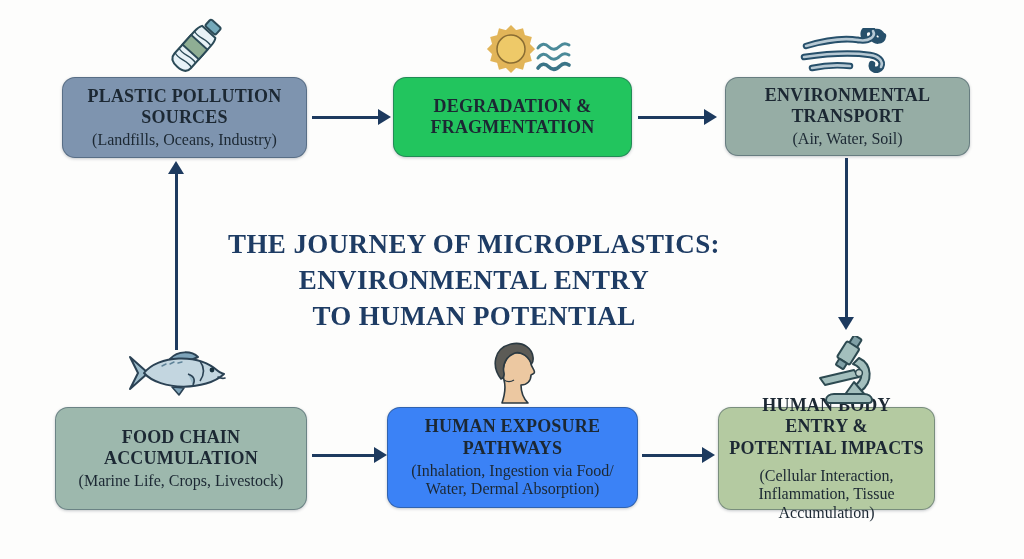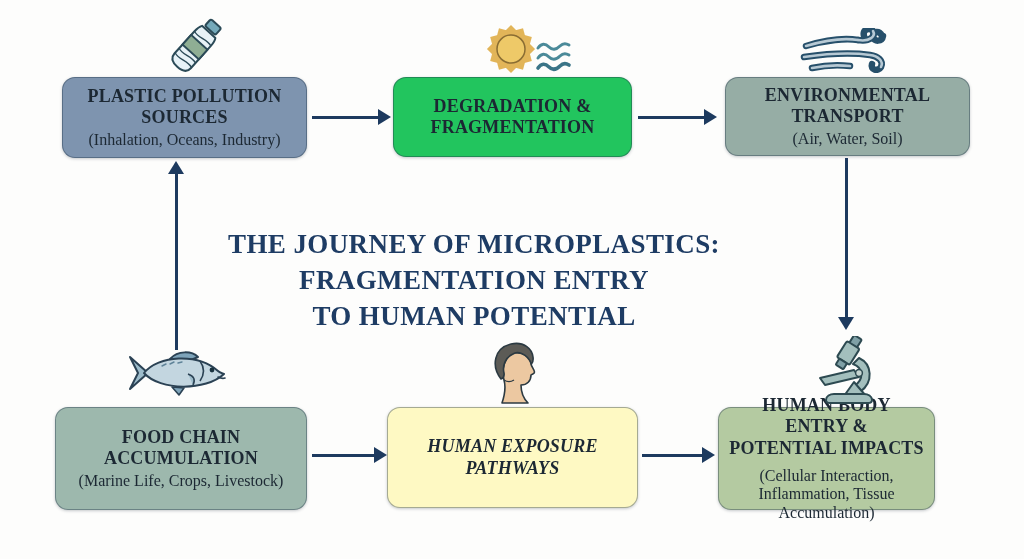--- a/index.html
+++ b/index.html
@@ -55,45 +55,46 @@
   
   .icon{position:absolute;}
 </style>
 </head>
 <body>
 
 <div class="stage" style="background-color: rgb(253, 253, 252);">
 
   <div class="diagram-title" style="color: rgb(30, 60, 100);">
     <div>THE JOURNEY OF MICROPLASTICS:</div>
-    <div>FRAGMENTATION ENTRY</div>
+    <div>ENVIRONMENTAL ENTRY</div>
     <div>TO HUMAN POTENTIAL</div>
   </div>
 
   <div class="node" id="node-sources" style="background-color: rgb(126, 148, 175);">
     <div class="heading">PLASTIC POLLUTION SOURCES</div>
-    <div class="subtitle">(Inhalation, Oceans, Industry)</div>
+    <div class="subtitle">(Landfills, Oceans, Industry)</div>
   </div>
 
   <div class="node" id="node-degradation" style="background-color: #22c55e;">
     <div class="heading">DEGRADATION &amp; FRAGMENTATION</div>
   </div>
 
   <div class="node" id="node-transport" style="background-color: rgb(150, 173, 165);">
     <div class="heading">ENVIRONMENTAL TRANSPORT</div>
     <div class="subtitle">(Air, Water, Soil)</div>
   </div>
 
   <div class="node" id="node-food-chain" style="background-color: rgb(157, 184, 173);">
     <div class="heading">FOOD CHAIN ACCUMULATION</div>
     <div class="subtitle">(Marine Life, Crops, Livestock)</div>
   </div>
 
-  <div class="node" id="node-exposure" style="background-color: #fef9c3; font-style: italic;">
+  <div class="node" id="node-exposure" style="background-color: #3b82f6;">
     <div class="heading">HUMAN EXPOSURE PATHWAYS</div>
+    <div class="subtitle">(Inhalation, Ingestion via Food/ Water, Dermal Absorption)</div>
   </div>
 
   <div class="node" id="node-body-entry" style="background-color: rgb(180, 202, 161);">
     <div class="heading">HUMAN BODY ENTRY &amp; POTENTIAL IMPACTS</div>
     <div class="subtitle">(Cellular Interaction, Inflammation, Tissue Accumulation)</div>
   </div>
 
   <div>
     <div class="h-line" style="left: 312px; top: 116px; width: 66px; background-color: rgb(29, 58, 95);"></div>
     <div class="h-head" style="left: 378px; top: 109px; border-left-color: rgb(29, 58, 95);"></div>

